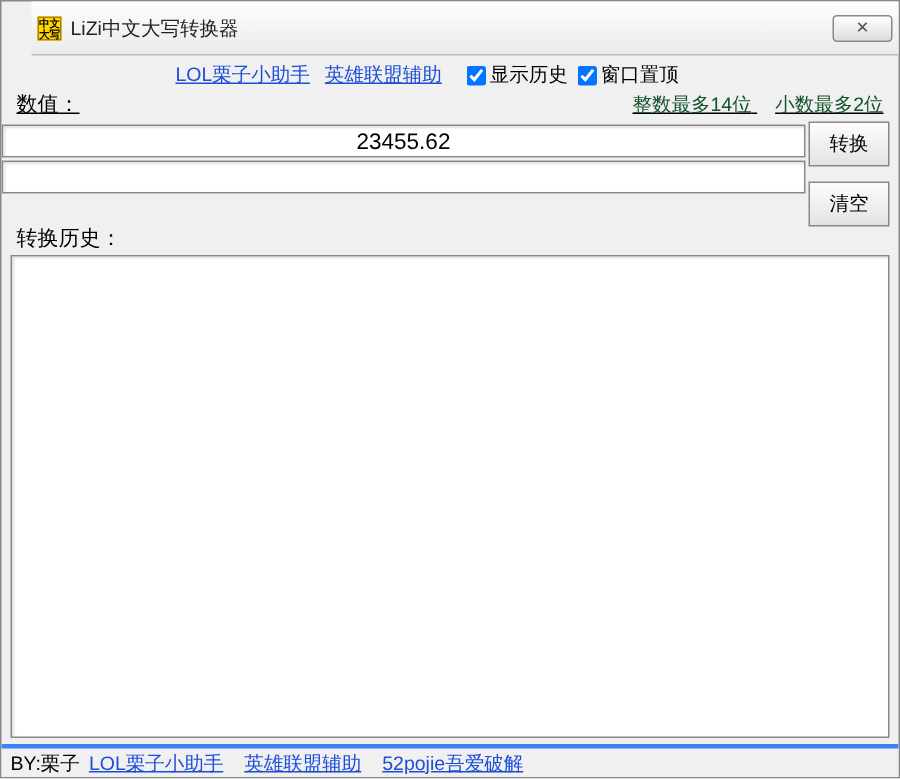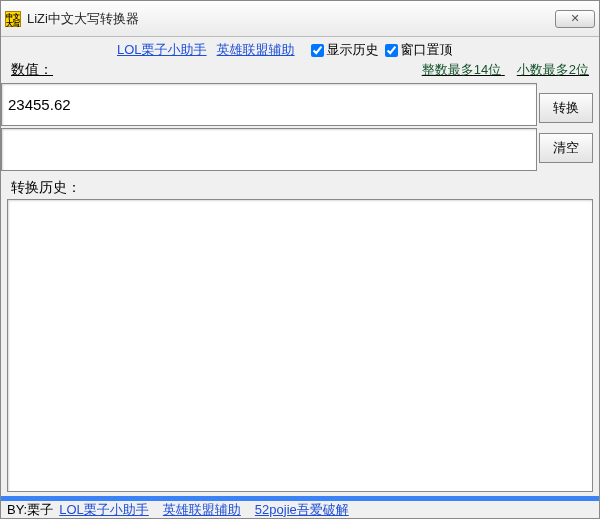--- a/index.html
+++ b/index.html
@@ -19,20 +19,21 @@
       display: flex;
       flex-direction: column;
     }
     .titlebar {
       height: 36px;
       background: linear-gradient(#fdfdfd, #ebebeb);
       border-bottom: 1px solid #bbb;
       display: flex;
       align-items: center;
       padding: 15px 4px;
+      margin-left: 20px;
     }
     .titlebar-icon {
       width: 16px;
       height: 16px;
       background: #ffd700;
       border: 1px solid #b08000;
       margin-right: 6px;
       font-size: 7px;
       line-height: 7px;
       color: #000;
@@ -103,69 +104,71 @@
       margin: 2px 0;
     }
     .text-input {
       flex: 1;
       border: 1px solid #888;
       box-shadow: inset 1px 1px 2px rgba(0,0,0,0.15);
       background: #fff;
       padding: 6px 6px;
       font-size: 15px;
       font-family: inherit;
-      height: 43px;
+      height: 22px;
+      text-align: center;
     }
     .side-btn {
       width: 54px;
       height: 30px;
       border: 1px solid #888;
       background: linear-gradient(#fdfdfd, #e3e3e3);
       margin-left: 4px;
       cursor: pointer;
       font-size: 13px;
       font-family: inherit;
       display: flex;
       align-items: center;
       justify-content: center;
     }
     .history-label-row {
       padding: 6px 10px 2px 10px;
       font-size: 14px;
+      margin-top: 13px;
     }
     .history-box {
       flex: 1;
       margin: 0 6px 4px 6px;
       border: 1px solid #888;
       background: #fff;
       box-shadow: inset 1px 1px 2px rgba(0,0,0,0.15);
       overflow-y: scroll;
     }
     .footer {
       height: 22px;
       display: flex;
       align-items: center;
       padding: 0 6px;
       font-size: 13px;
-      border-top: 5px solid #3b82f6;
+      border-top: 3px solid #3b82f6;
       background: #f0f0f0;
     }
     .footer .by { color: #000; margin-right: 6px; }
     .footer .link { margin-right: 14px; }
     .footer .right-text {
       margin-left: auto;
       color: #000;
     }
     .upper-block {
       position: relative;
     }
     .right-buttons {
       position: absolute;
       right: 6px;
-      top: 12px;
+      top: 0;
       display: flex;
       flex-direction: column;
     }
     .inputs-left {
       margin-right: 62px;
     }
     .label-inset {
       padding: 6px 4px 2px 8px;
       font-size: 14px;
     }

